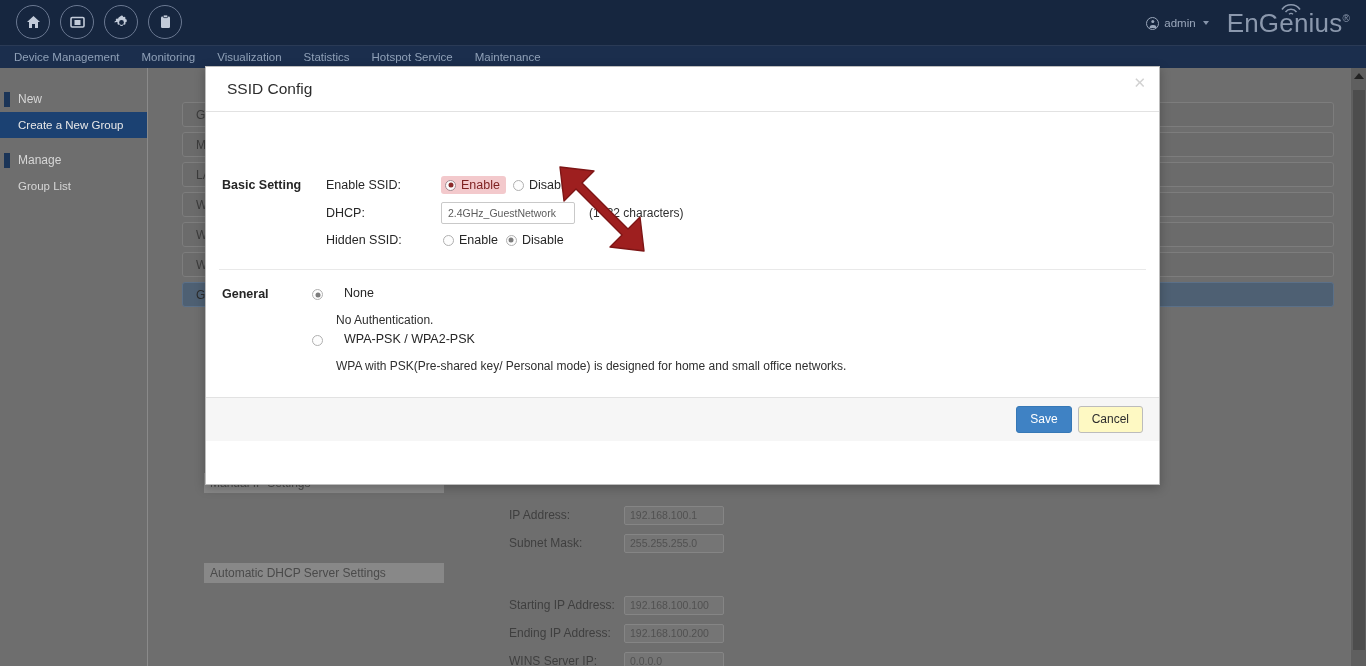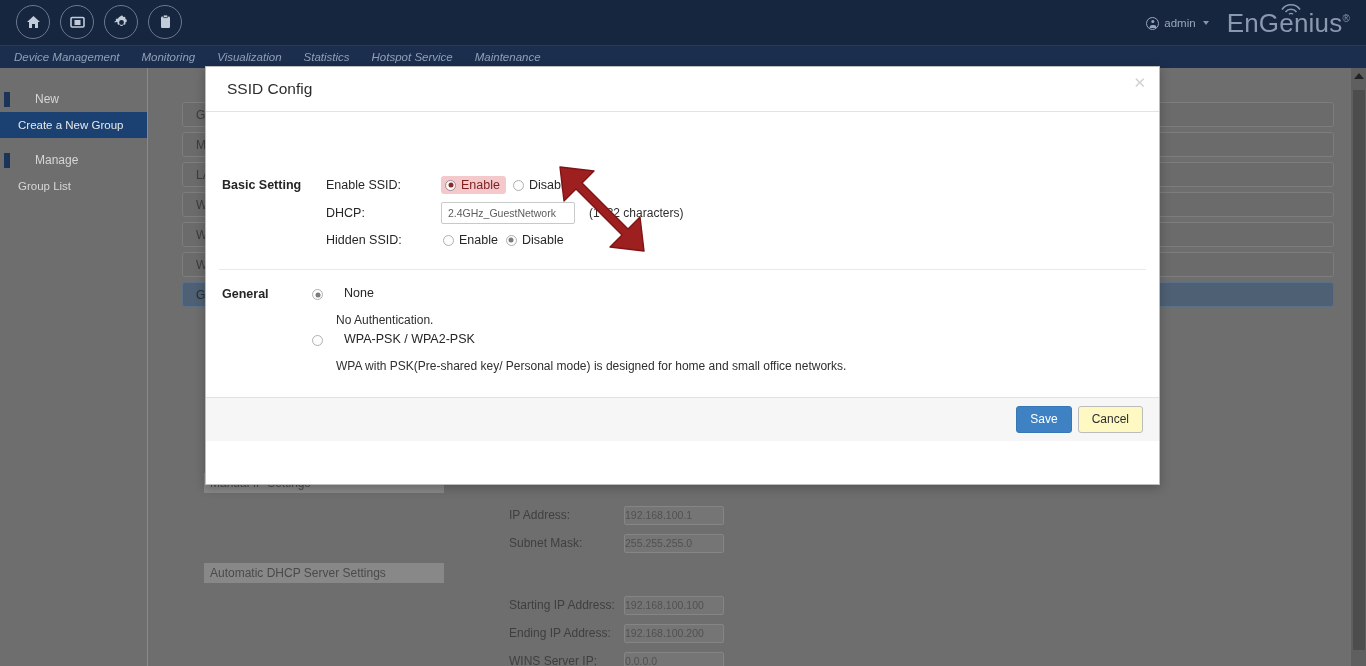--- a/index.html
+++ b/index.html
@@ -71,32 +71,32 @@
 
   
   .navbar {
     position: absolute; left: 0; top: 46px;
     width: 1366px; height: 22px;
     background: #1b2e4d;
     display: flex; align-items: center;
     padding-left: 14px; gap: 22px;
   }
   .navbar .nav-item {
-    color: #8fa0b7; font-size: 11.5px; white-space: nowrap; font-style: italic;
+    color: #8fa0b7; font-size: 11.5px; white-space: nowrap;
   }
 
   
   .sidebar {
     position: absolute; left: 0; top: 68px;
     width: 148px; height: 598px;
     background: #6e6e6e;
     border-right: 1px solid #8a8a8a;
   }
   .side-group {
-    display: flex; align-items: center; gap: 25px;
+    display: flex; align-items: center; gap: 8px;
     height: 26px; padding-left: 4px;
   }
   .side-group .blk { width: 6px; height: 15px; background: #1b3558; }
   .side-group .lbl { color: #d6d6d6; font-size: 12px; }
   .side-sub {
     height: 26px; display: flex; align-items: center;
     padding-left: 18px; color: #d6d6d6; font-size: 11.5px;
   }
   .side-sub.active { background: #1b4172; color: #e8e8e8; }
 
@@ -121,21 +121,21 @@
     width: 240px; height: 20px; background: #888888;
     display: flex; align-items: center; padding-left: 6px;
     color: #4a4a4a; font-size: 12px; margin-bottom: 8px;
   }
   .ip-row { display: flex; align-items: center; height: 28px; margin-bottom: 0px; justify-content: flex-end; }
   .ip-row .lb { width: 115px; color: #3f3f3f; font-size: 12px; }
   .ip-row .inp {
     width: 100px; height: 19px; background: #757575;
     border: 1px solid #858585; border-radius: 2px;
     color: #515151; font-size: 10.5px;
-    display: flex; align-items: center; 
+    display: flex; align-items: center; padding-left: 5px;
   }
 
   
   .vscroll {
     position: absolute; right: 0; top: 68px;
     width: 16px; height: 598px; background: #5f5f5f;
     border-left: 1px solid #707070;
   }
   .vscroll .arrow-up {
     position: absolute; left: 50%; top: 5px; transform: translateX(-50%);

